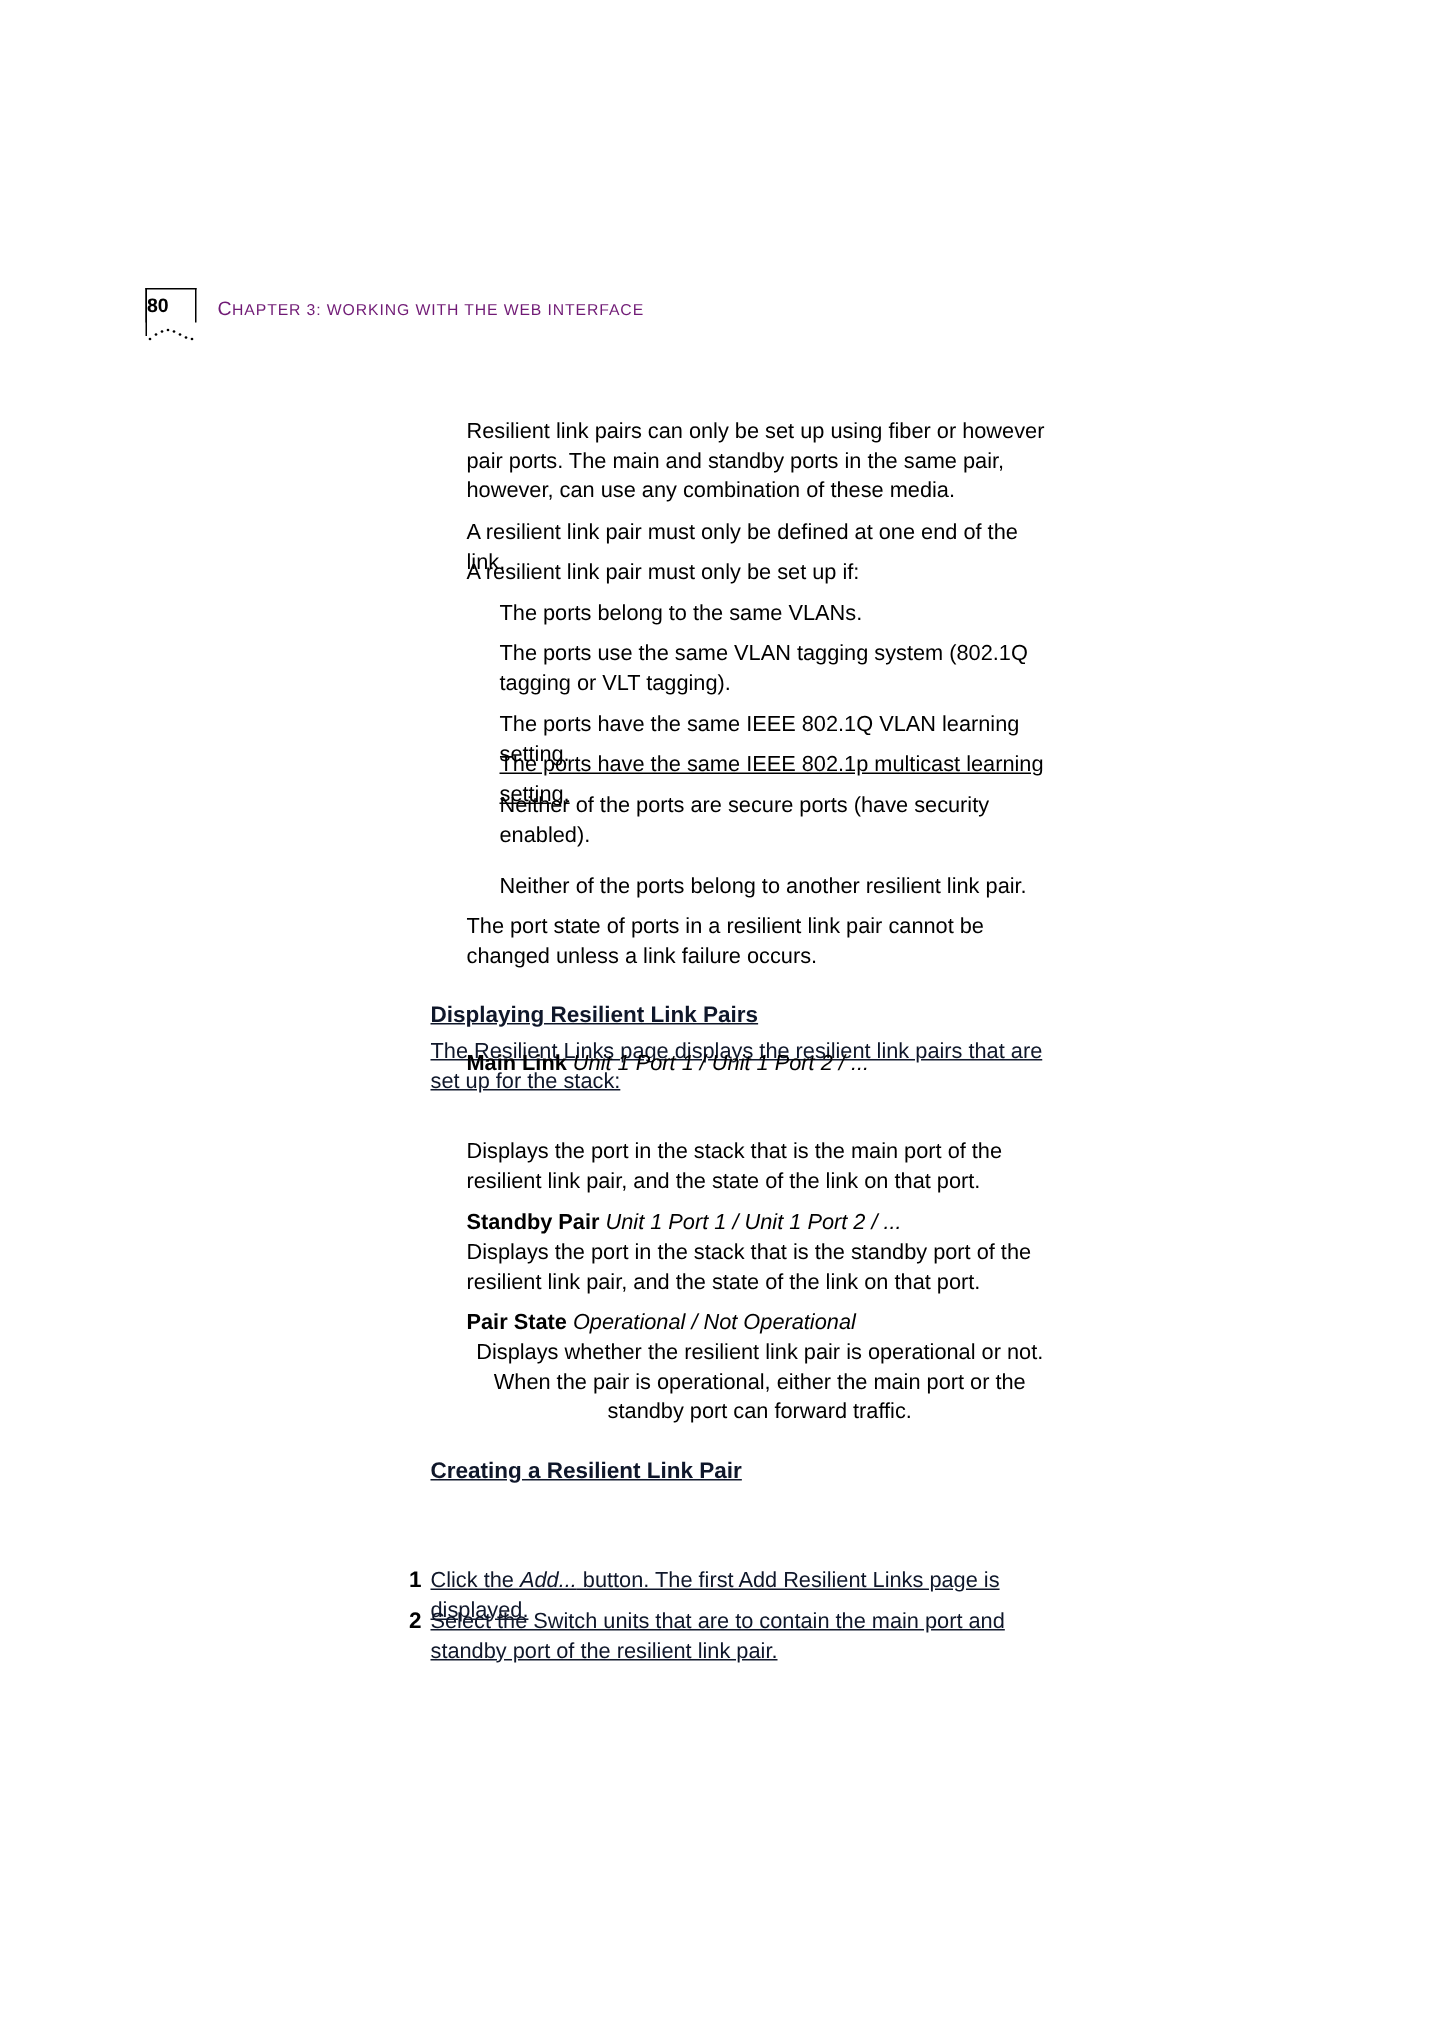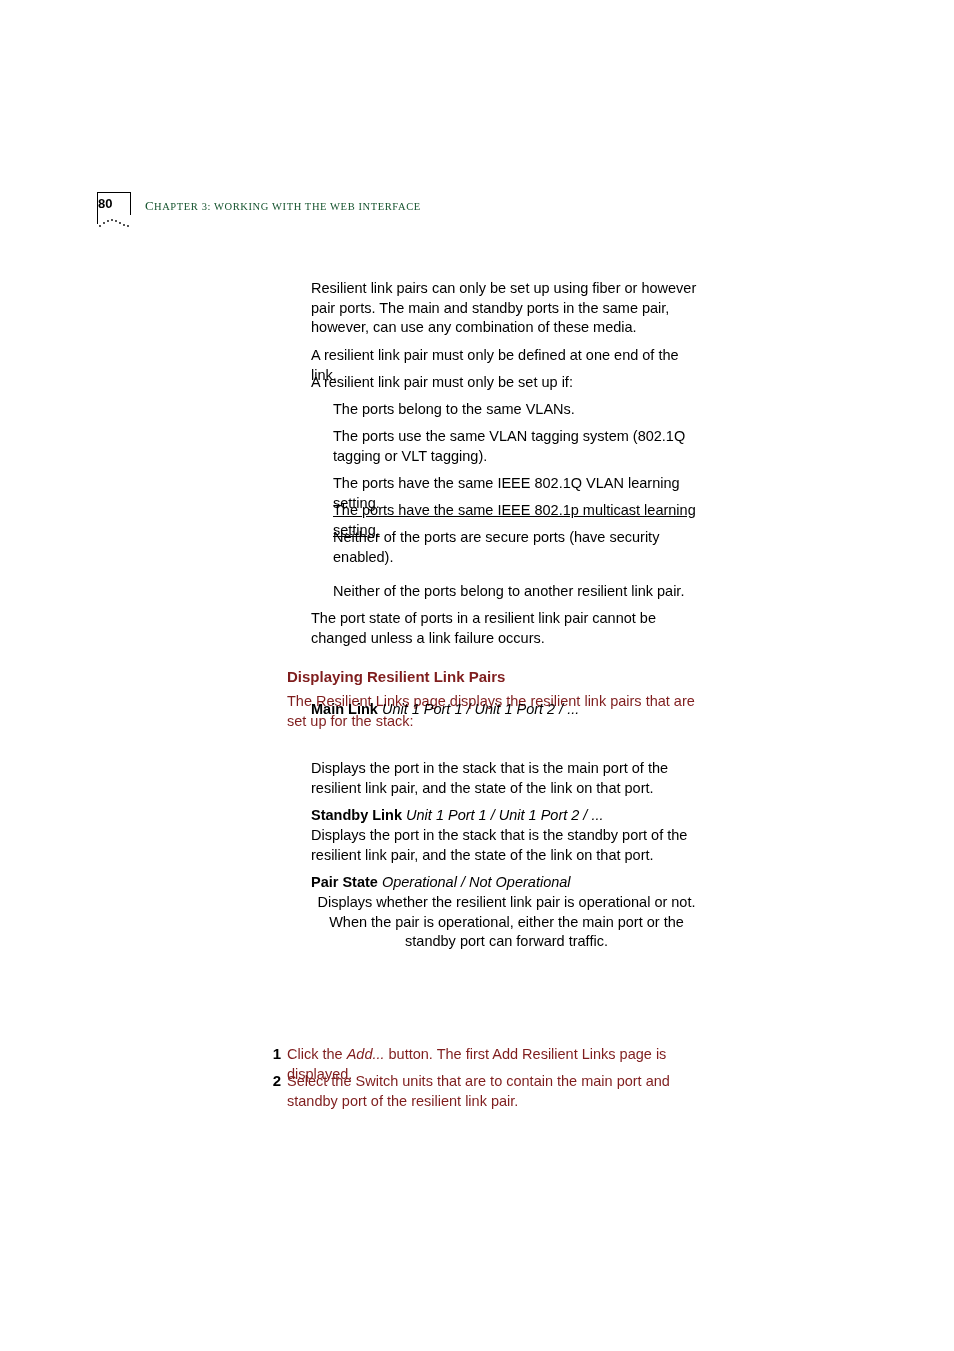--- a/index.html
+++ b/index.html
@@ -54,35 +54,36 @@
     top: 216px;
     font-size: 11px;
     letter-spacing: 0.5px;
     color:#000;
   }
   .header-dots svg{display:block;}
   .header-chapter {
     position: absolute;
     left: 145px;
     top: 198px;
-    font-family: Liberation Serif, serif;
+    font-family: Liberation Sans, sans-serif;
     font-size: 12px;
     letter-spacing: 0.3px;
-    color: #14532d;
+    color: #701a75;
   }
 
   
   .col {
     position: absolute;
     left: 287px;
     width: 415px;
     font-family: "Helvetica Neue", Helvetica, Arial, sans-serif;
     font-size: 14.5px;
     line-height: 1.35;
-    color:#7f1d1d;
+    color:#0f172a;
+    text-decoration:underline;
   }
   .narrow-col{
     position:absolute;
     left:311px;
     width:391px;
     font-family: "Helvetica Neue", Helvetica, Arial, sans-serif;
     font-size: 14.5px;
     line-height: 1.35;
   }
   .sub-col{
@@ -156,29 +157,30 @@
 
 <div class="col h2" style="top:667px;">Displaying Resilient Link Pairs</div>
 <div class="col" style="top:692px;">The Resilient Links page displays the resilient link pairs that are set up for the stack:</div>
 
 <div class="indent-col" style="top:700px;">
   <span class="bold">Main Link</span><span class="ital"> Unit 1 Port 1 / Unit 1 Port 2 / ...</span>
 </div>
 <div class="indent-col" style="top:759px;">Displays the port in the stack that is the main port of the resilient link pair, and the state of the link on that port.</div>
 
 <div class="indent-col" style="top:806px;">
-  <span class="bold">Standby Link</span><span class="ital"> Unit 1 Port 1 / Unit 1 Port 2 / ...</span>
+  <span class="bold">Standby Pair</span><span class="ital"> Unit 1 Port 1 / Unit 1 Port 2 / ...</span>
 </div>
 <div class="indent-col" style="top:873px;">
   <span class="bold">Pair State</span><span class="ital"> Operational / Not Operational</span>
 </div>
 
 <div class="indent-col" style="top:826px;">Displays the port in the stack that is the standby port of the resilient link pair, and the state of the link on that port.</div>
 <div class="indent-col" style="top:893px;text-align:center;">Displays whether the resilient link pair is operational or not. When the pair is operational, either the main port or the standby port can forward traffic.</div>
 
+<div class="col h2" style="top:971px;">Creating a Resilient Link Pair</div>
 
 <div class="step-num" style="left:261px; top:1045px;">1</div>
 <div class="col" style="top:1045px;">
   <span>Click the </span><span class="ital">Add...</span><span> button. The first Add Resilient Links page is displayed.</span>
 </div>
 
 <div class="step-num" style="left:261px; top:1072px;">2</div>
 <div class="col" style="top:1072px;">Select the Switch units that are to contain the main port and standby port of the resilient link pair.</div>
 
 </div>

